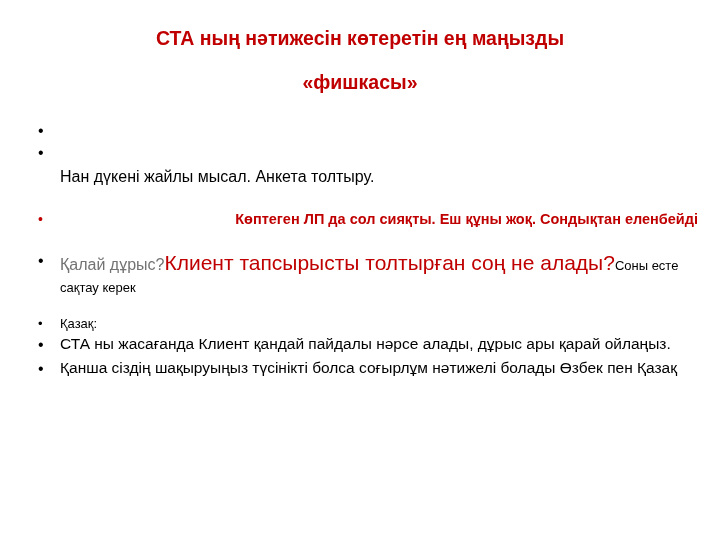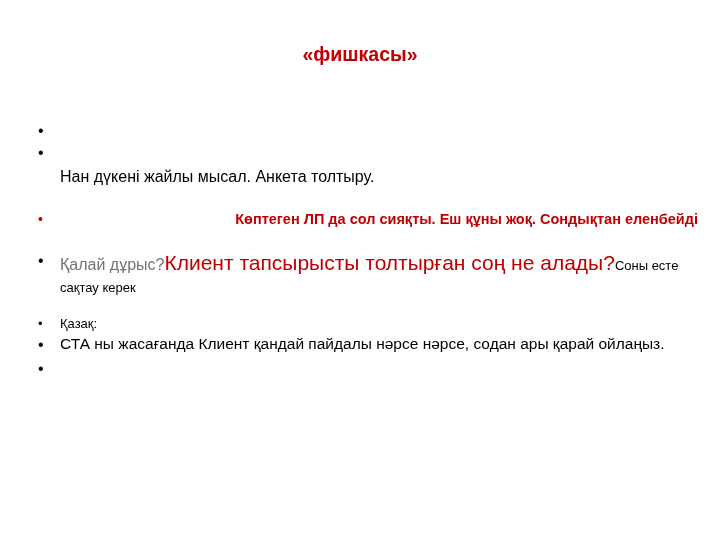--- a/index.html
+++ b/index.html
@@ -112,20 +112,21 @@
   .b7 { margin-top: 2px; }
   .b7 .bullet-mark { font-size: 16px; color: #000; }
   .b7 .bullet-text { font-size: 15.5px; color: #000; line-height: 1.3; }
 </style>
 </head>
 <body>
 
 <div class="slide">
 
   <div class="title-block">
+    <div class="title-line">СТА ның нәтижесін көтеретін ең маңызды</div>
     <div class="title-line second">«фишкасы»</div>
   </div>
 
   <div class="body-block">
 
     <div class="bullet-row b1">
       <span class="bullet-mark">•</span>
       <span class="bullet-text"></span>
     </div>
 
@@ -150,21 +151,22 @@
 
     <div class="gap-xs"></div>
 
     <div class="bullet-row b5">
       <span class="bullet-mark">•</span>
       <span class="bullet-text">Қазақ:</span>
     </div>
 
     <div class="bullet-row b6">
       <span class="bullet-mark">•</span>
-      <span class="bullet-text">СТА ны жасағанда Клиент қандай пайдалы нәрсе нәрсе, содан ары қарай ойлаңыз.</span>
+      <span class="bullet-text">СТА ны жасағанда Клиент қандай пайдалы нәрсе алады, дұрыс ары қарай ойлаңыз.</span>
     </div>
 
     <div class="bullet-row b7">
       <span class="bullet-mark">•</span>
+      <span class="bullet-text">Қанша сіздің шақыруыңыз түсінікті болса соғырлұм нәтижелі болады Өзбек пен Қазақ</span>
     </div>
 
   </div>
 </div>
 
 </body></html>

